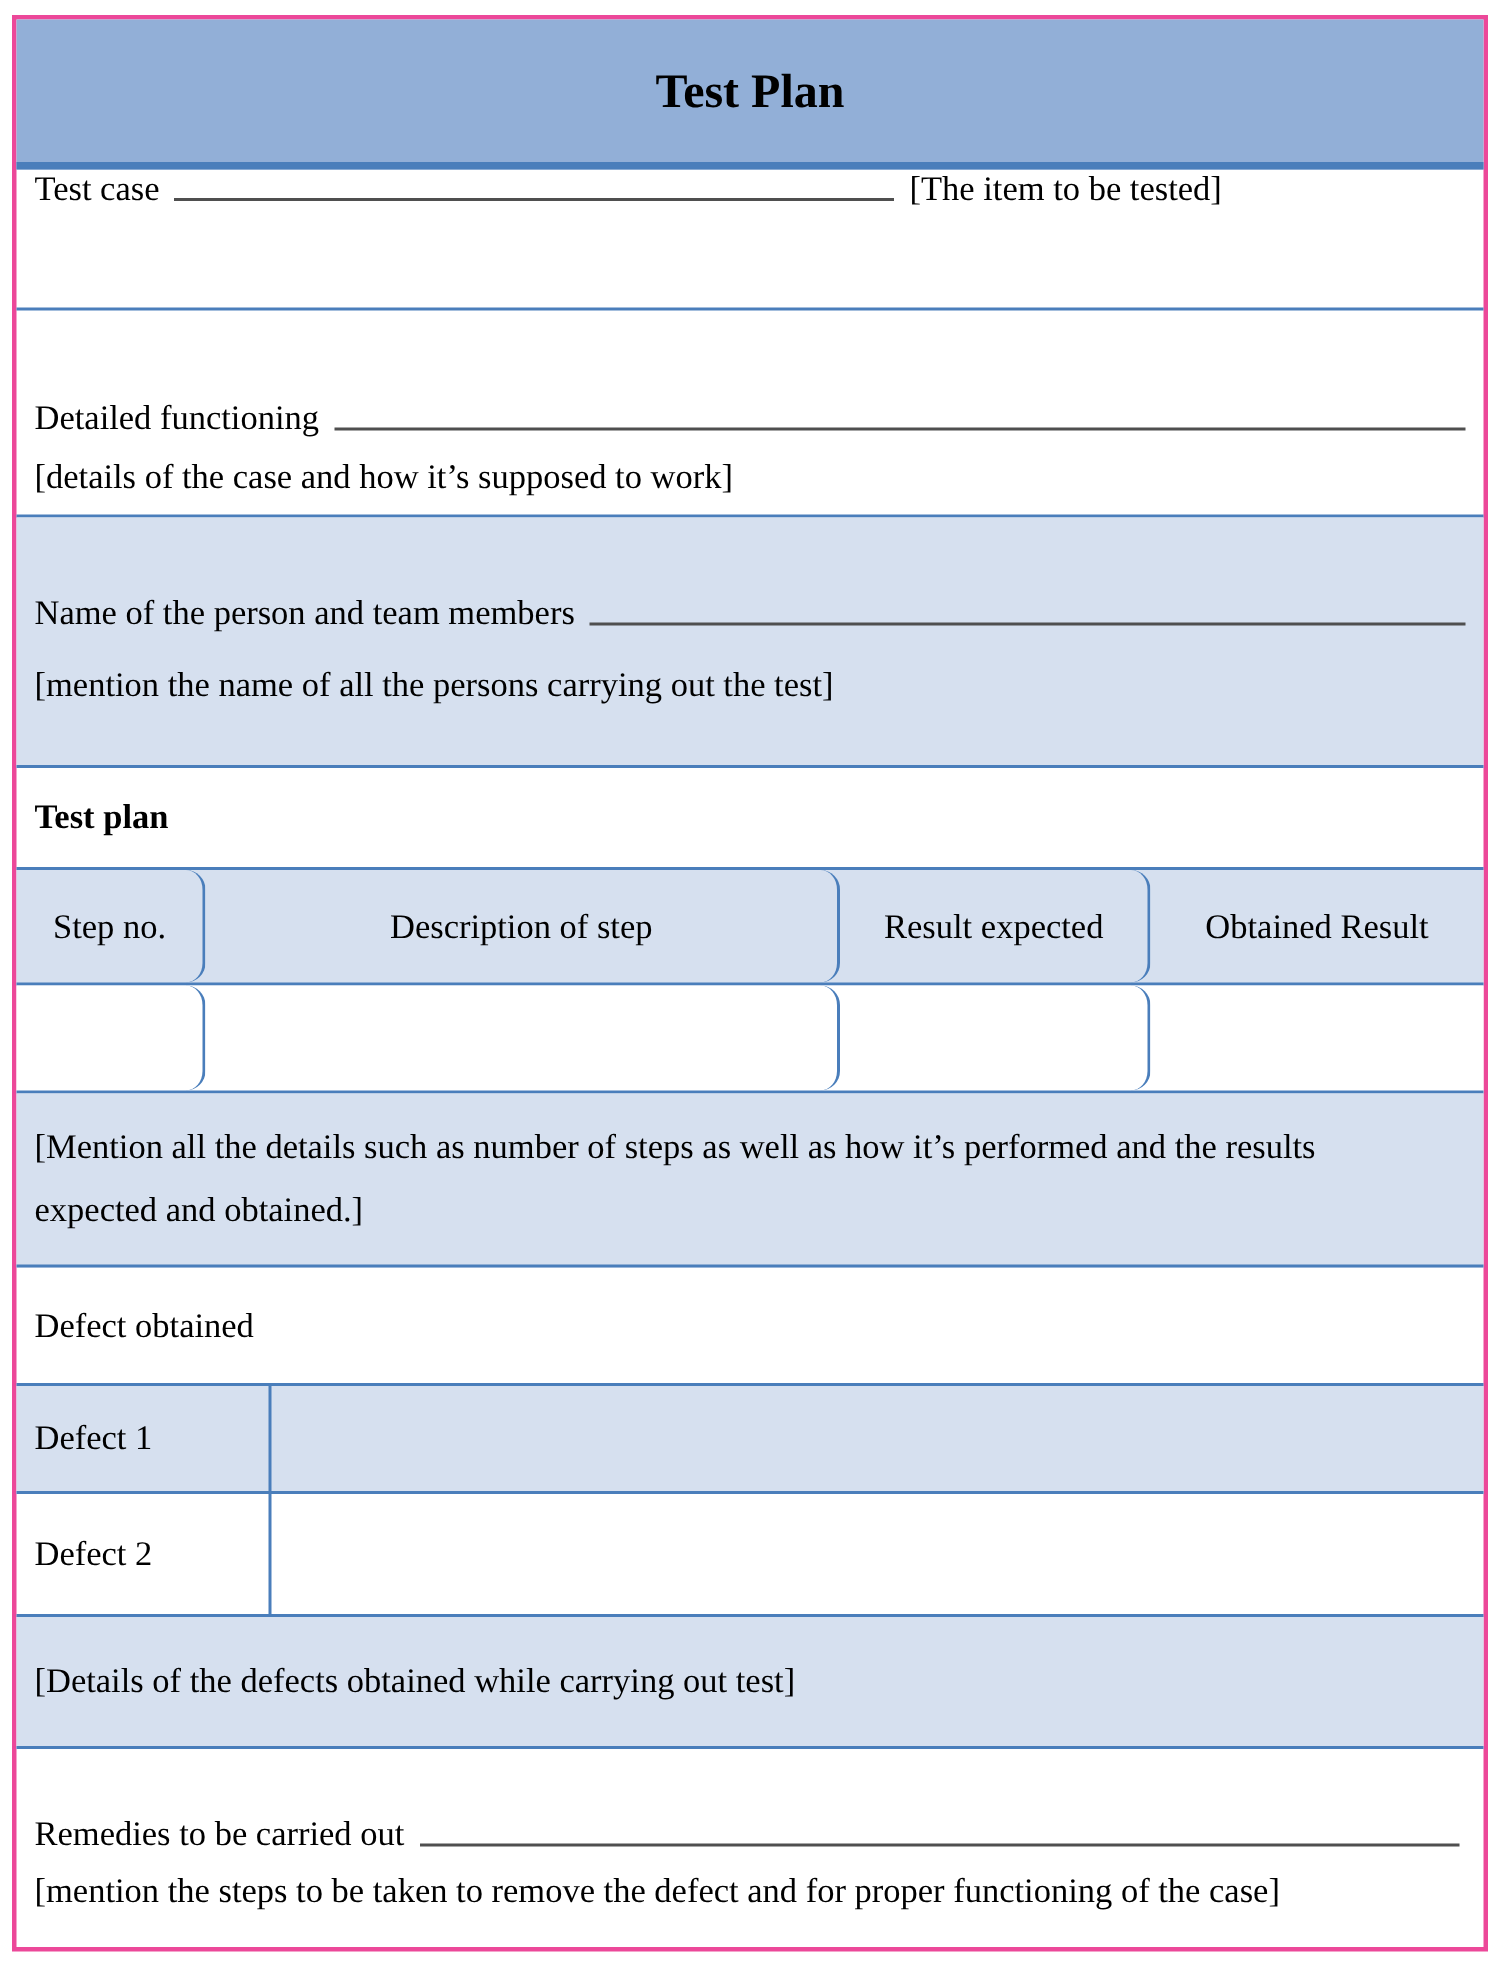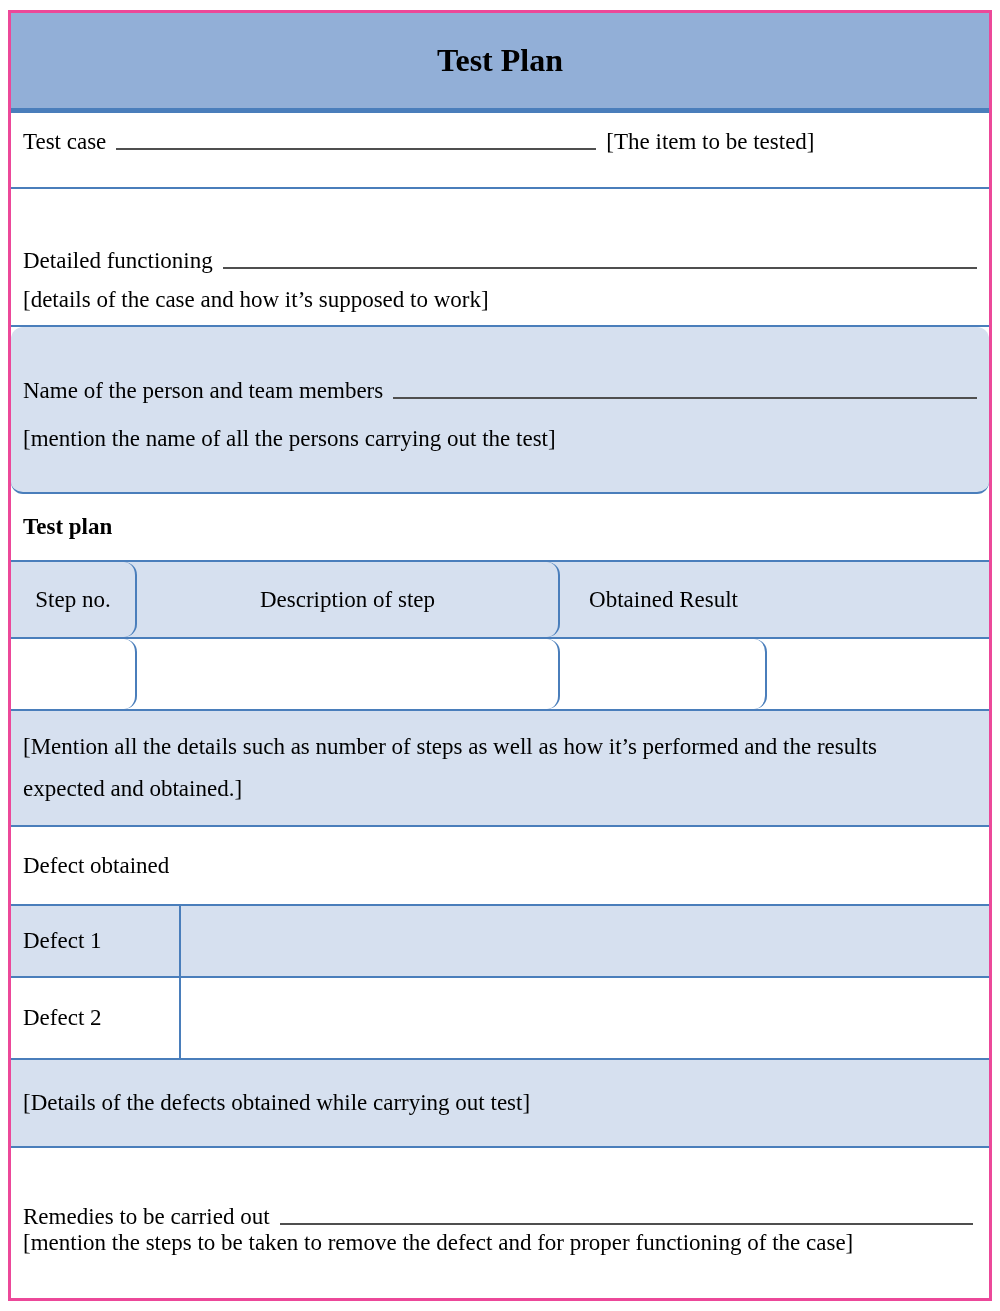--- a/index.html
+++ b/index.html
@@ -18,28 +18,28 @@
     display:flex;flex-direction:column;
     padding-left:12px;padding-right:10px;
   }
   .blue{background:#d6e0ef;}
   .header{
     height:100px;background:#92afd7;border-bottom:5px solid #4a7ebb;
     align-items:center;justify-content:center;
     font-weight:bold;font-size:32px;
     padding-left:0;padding-right:0;
   }
-  .r1{height:76px;justify-content:center;padding-bottom:16px;padding-right:28px;}
+  .r1{height:94px;justify-content:flex-start;padding-bottom:16px;padding-right:28px;}
   .r2{height:138px;justify-content:flex-end;padding-bottom:12px;gap:13px;}
-  .r3{height:167px;justify-content:center;padding-top:10px;gap:22px;border-radius:12px;}
+  .r3{height:167px;justify-content:center;padding-top:10px;gap:22px;}
   .r4{height:68px;justify-content:center;font-weight:bold;}
   .r7{height:116px;justify-content:center;line-height:42px;padding-right:40px;}
   .r8{height:79px;justify-content:center;}
   .r11{height:88px;justify-content:center;}
-  .r12{height:118px;justify-content:flex-end;padding-bottom:10px;gap:0;border-bottom:none;}
+  .r12{height:118px;justify-content:flex-end;padding-bottom:10px;gap:12px;border-bottom:none;}
   .fieldline{display:flex;align-items:flex-end;}
   .lbl{white-space:nowrap;}
   .blank{
     flex:1;border-bottom:2px solid #4f4f4f;
     margin:0 2px 5px 10px;min-width:40px;height:14px;
   }
   .blank.short{flex:0 0 480px;margin-right:10px;}
   .hint{white-space:nowrap;}
   .grid4{
     display:grid;flex-direction:row;padding:0;
@@ -97,20 +97,21 @@
     <div>[mention the name of all the persons carrying out the test]</div>
   </div>
 
   <div class="row r4">
     <span>Test plan</span>
   </div>
 
   <div class="row grid4 thead blue">
     <div>Step no.</div>
     <div>Description of step</div>
+    <div>Result expected</div>
     <div>Obtained Result</div>
   </div>
 
   <div class="row grid4 tbody-empty">
     <div></div>
     <div></div>
     <div></div>
     <div></div>
   </div>
 

